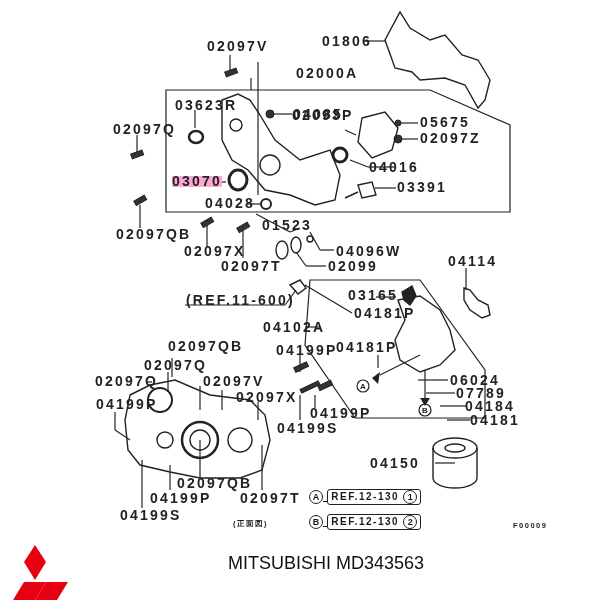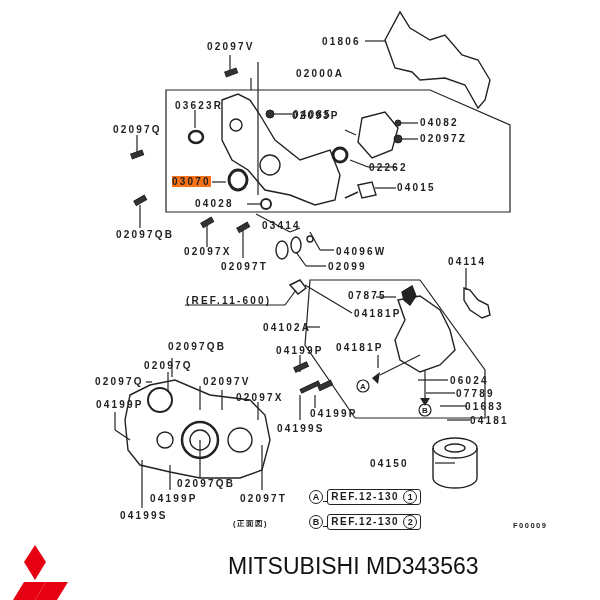--- a/index.html
+++ b/index.html
@@ -1,28 +1,28 @@
 <!DOCTYPE html>
 <html><head>
   <meta charset="utf-8">
   <style>
     html, body { margin:0; padding:0; background:#ffffff; }
     body { width:600px; height:600px; position:relative; overflow:hidden;
            font-family:"DejaVu Sans Mono", monospace; color:#1a1a1a; }
-    .lbl { position:absolute; font-family:"Liberation Sans", sans-serif; font-size:10px;
+    .lbl { position:absolute; font-family:"Liberation Sans", sans-serif; font-size:14px;
            font-weight:bold; letter-spacing:2.2px; white-space:nowrap; line-height:11px; color:#222; }
-    .hl { background:#f97316; }
+    .hl { background:#f9a8d4; }
     svg.canvas { position:absolute; left:0; top:0; }
     .ref { position:absolute; font-family:"Liberation Sans", sans-serif; font-size:10px; font-weight:bold;
            letter-spacing:1.5px; white-space:nowrap;text-decoration:underline; }
     .refbox { border:1.5px solid #222; border-radius:3px; padding:0 3px; display:inline-block; line-height:13px; }
     .circ { display:inline-block; width:12px; height:12px; border:1.5px solid #222; border-radius:50%;
             text-align:center; line-height:12px; font-size:9px; letter-spacing:0; vertical-align:middle; }
     .brand { position:absolute; left:228px; top:553px; font-family:"Liberation Sans", sans-serif;
-             font-size:23px; color:#111; white-space:nowrap; }
+             font-size:18px; color:#111; white-space:nowrap; }
     .small { position:absolute; font-family:"Liberation Sans", sans-serif; font-size:7.5px; letter-spacing:1.5px; font-weight:bold;padding-left:48px; }
   </style>
 </head>
 <body>
 
 <svg class="canvas" width="600" height="600" viewBox="0 0 600 600">
   <g stroke="#222" stroke-width="1.2" fill="none">
 
     <path d="M166 90 L430 90 L510 125 L510 212 L166 212 Z"></path>
     <line x1="251" y1="78" x2="251" y2="90"></line>
@@ -163,50 +163,50 @@
     <polygon points="24,582 46,582 35,600 13,600"></polygon>
     <polygon points="46,582 68,582 57,600 35,600" transform="translate(0,0)"></polygon>
   </g>
 </svg>
 
 <span class="lbl" style="left:207px;top:41px">02097V</span>
 <span class="lbl" style="left:322px;top:36px">01806</span>
 <span class="lbl" style="left:296px;top:68px">02000A</span>
 <span class="lbl" style="left:175px;top:100px">03623R</span>
 <span class="lbl" style="left:293px;top:109px">04085</span>
-<span class="lbl" style="left:420px;top:117px">04082</span>
+<span class="lbl" style="left:420px;top:117px">05675</span>
 <span class="lbl" style="left:292px;top:110px">02093P</span>
 <span class="lbl" style="left:420px;top:133px">02097Z</span>
 <span class="lbl" style="left:113px;top:124px">02097Q</span>
-<span class="lbl" style="left:369px;top:162px">02262</span>
+<span class="lbl" style="left:369px;top:162px">04016</span>
 <span class="lbl hl" style="left:172px;top:176px">03070</span>
-<span class="lbl" style="left:397px;top:182px">04015</span>
-<span class="lbl" style="left:195px;top:198px">04028</span>
-<span class="lbl" style="left:262px;top:220px">03414</span>
+<span class="lbl" style="left:397px;top:182px">03391</span>
+<span class="lbl" style="left:205px;top:198px">04028</span>
+<span class="lbl" style="left:262px;top:220px">01523</span>
 <span class="lbl" style="left:116px;top:229px">02097QB</span>
 <span class="lbl" style="left:184px;top:246px">02097X</span>
 <span class="lbl" style="left:336px;top:246px">04096W</span>
 <span class="lbl" style="left:221px;top:261px">02097T</span>
 <span class="lbl" style="left:328px;top:261px">02099</span>
 <span class="lbl" style="left:448px;top:256px">04114</span>
 <span class="lbl" style="left:186px;top:295px">(REF.11-600)</span>
-<span class="lbl" style="left:348px;top:290px">07875</span>
+<span class="lbl" style="left:348px;top:290px">03165</span>
 <span class="lbl" style="left:354px;top:308px">04181P</span>
 <span class="lbl" style="left:263px;top:322px">04102A</span>
 <span class="lbl" style="left:336px;top:342px">04181P</span>
 <span class="lbl" style="left:276px;top:345px">04199P</span>
 <span class="lbl" style="left:168px;top:341px">02097QB</span>
 <span class="lbl" style="left:144px;top:360px">02097Q</span>
 <span class="lbl" style="left:95px;top:376px">02097Q</span>
 <span class="lbl" style="left:203px;top:376px">02097V</span>
 <span class="lbl" style="left:96px;top:399px">04199P</span>
 <span class="lbl" style="left:236px;top:392px">02097X</span>
 <span class="lbl" style="left:450px;top:375px">06024</span>
 <span class="lbl" style="left:456px;top:388px">07789</span>
-<span class="lbl" style="left:465px;top:401px">01683</span>
+<span class="lbl" style="left:465px;top:401px">04184</span>
 <span class="lbl" style="left:310px;top:408px">04199P</span>
 <span class="lbl" style="left:277px;top:423px">04199S</span>
 <span class="lbl" style="left:470px;top:415px">04181</span>
 <span class="lbl" style="left:370px;top:458px">04150</span>
 <span class="lbl" style="left:177px;top:478px">02097QB</span>
 <span class="lbl" style="left:150px;top:493px">04199P</span>
 <span class="lbl" style="left:240px;top:493px">02097T</span>
 <span class="lbl" style="left:120px;top:510px">04199S</span>
 <span class="small" style="left:185px;top:519px">(正面図)</span>
 <span class="small" style="left:465px;top:521px">F00009</span>

